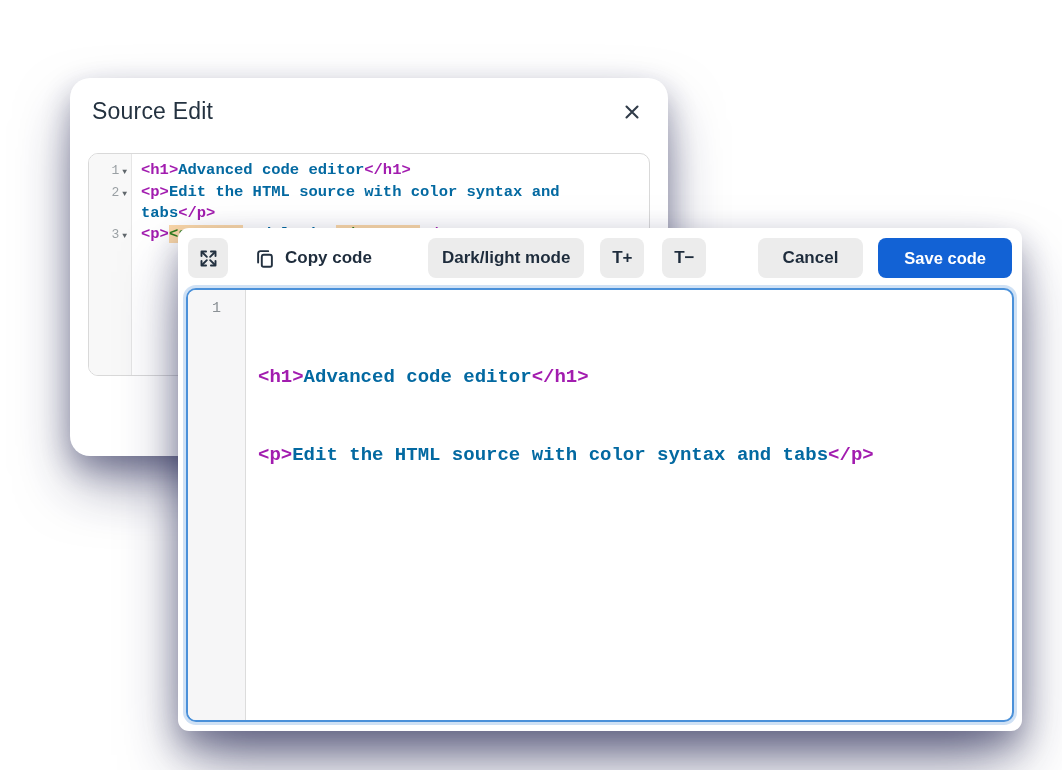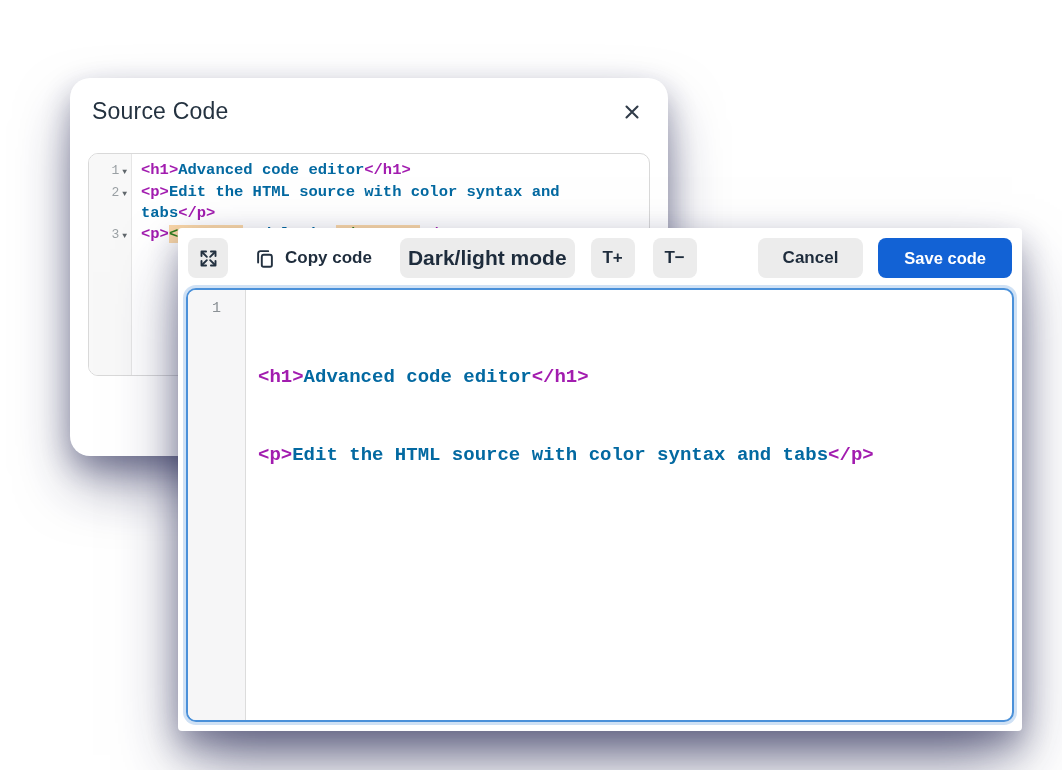--- a/index.html
+++ b/index.html
@@ -29,31 +29,31 @@
     gap:3px; padding-right:5px; font-family:"Liberation Mono", monospace; font-size:13px;
     color:#9aa0a4; line-height:21px; }
   .bm-fold { font-size:8px; color:#5f666b; line-height:21px; cursor:pointer; }
   .bm-code { padding-left:9px; width:470px;
     font-family:"Liberation Mono", monospace; font-weight:700; font-size:15.5px;
     line-height:21px; color:#1c1c1c; white-space:pre-wrap; word-break:normal; }
 
   
   .panel {
     position:absolute; left:178px; top:228px; width:844px; height:503px;
-    background:#ffffff; border-radius:4px; z-index:2; padding:8px 8px 9px 8px;
+    background:#ffffff; border-radius:11px; z-index:2; padding:8px 8px 9px 8px;
     box-shadow:0 34px 64px -10px rgba(23,25,72,.60), 0 14px 30px rgba(23,25,72,.32);
   }
   .toolbar { display:flex; align-items:center; height:40px; margin:2px 2px 10px 2px; }
   .btn { border:none; cursor:pointer; font-family:"Liberation Sans", sans-serif;
     font-weight:700; font-size:16px; color:#1e2c3c; height:40px; border-radius:8px;
     display:inline-flex; align-items:center; justify-content:center; background:transparent; }
   .btn-gray { background:#ececec; }
   .btn-fullscreen { width:40px; padding:0; }
   .btn-copy { margin-left:16px; padding:0 10px; gap:9px; font-size:17px; }
-  .btn-mode { margin-left:18px; padding:0 8px; font-size:21px; }
+  .btn-mode { margin-left:46px; padding:0 14px; font-size:17px; }
   .btn-tplus { margin-left:16px; width:44px; padding:0; font-size:17px; }
   .btn-tminus { margin-left:18px; width:44px; padding:0; font-size:17px; }
   .btn-cancel { margin-left:auto; padding:0 25px; font-size:17px; }
   .btn-save { margin-left:15px; padding:0 26px; font-size:16.5px; background:#1262d5; color:#ffffff;text-align:right; }
   .icon { display:inline-flex; }
 
   .editor {
     position:relative; height:434px; border:2px solid #4a90d9; border-radius:10px;
     box-shadow:0 0 0 3px rgba(106,162,224,.32); background:#ffffff; overflow:hidden;
     display:flex; cursor:text;
@@ -71,21 +71,21 @@
 
   svg { display:block; }
 </style>
 </head>
 <body>
 
 <div class="stage">
 
   <section class="modal">
     <header class="modal-header">
-      <h2 class="modal-title">Source Code</h2>
+      <h2 class="modal-title">Source Edit</h2>
       <button class="modal-close">
         <span class="icon">
           <svg width="20" height="20" viewBox="0 0 20 20">
             <path d="M4.5 4.5 L15.5 15.5 M15.5 4.5 L4.5 15.5" stroke="#303c49" stroke-width="2.1" stroke-linecap="round" fill="none"></path>
           </svg>
         </span>
       </button>
     </header>
 
     <div class="code-box">

